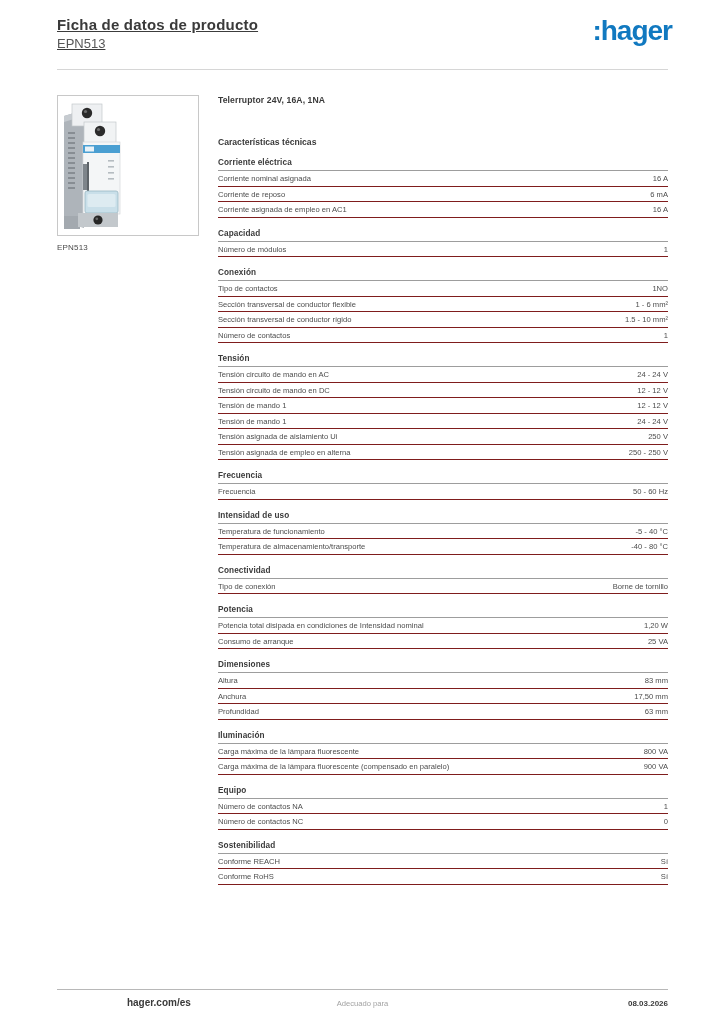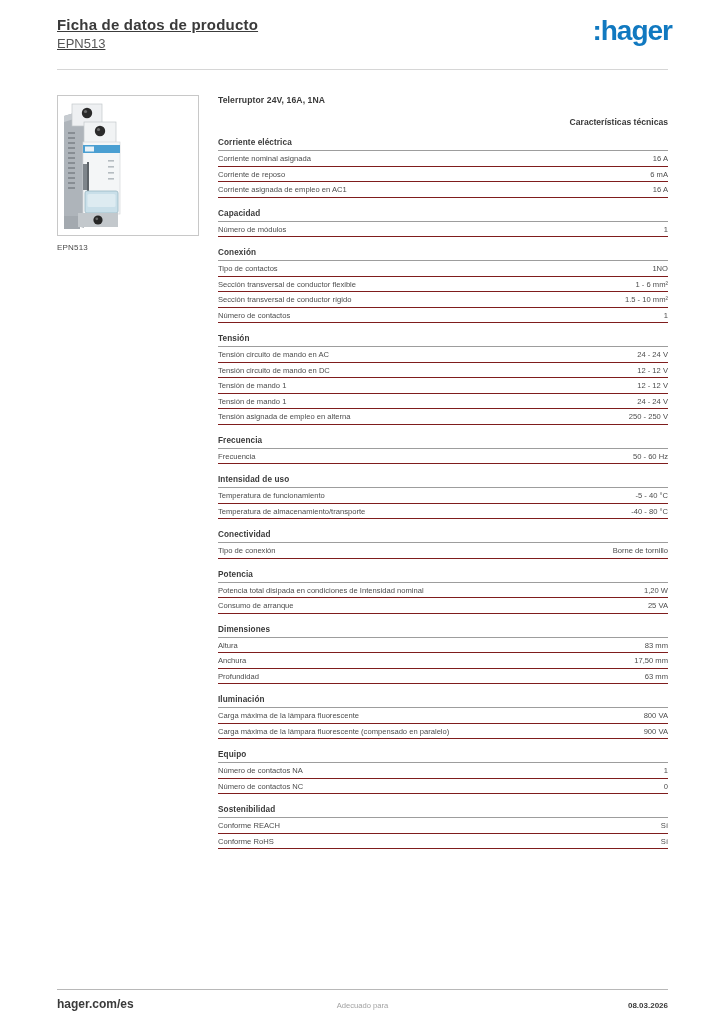--- a/index.html
+++ b/index.html
@@ -17,34 +17,34 @@
     border-top:1px solid #d6d6d6; }
 
   
   .main { position:absolute; left:57px; top:95px; width:611px; display:flex; align-items:flex-start; }
   .image-col { width:142px; flex:0 0 142px; }
   .image-box { width:142px; height:141px; border:1px solid #c8c8c8; background:#fff; overflow:hidden; }
   .image-caption { font-size:8px; color:#4a4a4a; margin-top:7px; letter-spacing:.2px; }
 
   .spec-col { flex:1; margin-left:19px; min-width:0; }
   .product-name { font-size:8.6px; font-weight:bold; color:#3a3a3a; letter-spacing:.1px; }
-  .tech-heading { font-size:8.6px; font-weight:bold; color:#3a3a3a; margin-top:12px;text-align:right; }
+  .tech-heading { font-size:8.6px; font-weight:bold; color:#3a3a3a; margin-top:32px; }
 
   .section { margin-top:11px; }
   .section-title { font-size:8.2px; font-weight:bold; color:#3a3a3a; padding-bottom:3px;
     border-bottom:1px solid #9d9d9d; letter-spacing:.1px; }
   .spec-row { display:flex; justify-content:space-between; align-items:baseline;
     font-size:7.6px; color:#4c4c4c; padding:3px 0 2.5px; border-bottom:1px solid #7f1d1d; }
   .spec-label { text-align:left; padding-right:10px; }
   .spec-value { text-align:right; white-space:nowrap; }
 
   
   .footer-rule { position:absolute; left:57px; width:611px; top:989px; border-top:1px solid #b8b8b8; }
   .footer { position:absolute; left:57px; width:611px; top:997px; display:flex; align-items:baseline; }
-  .footer-left { flex:1; font-size:12px; font-weight:bold; color:#3a3a3a; }
+  .footer-left { flex:1; font-size:10px; font-weight:bold; color:#3a3a3a;text-align:center; }
   .footer-center { flex:1; text-align:center; font-size:7.6px; color:#a2a2a2; }
   .footer-right { flex:1; text-align:right; font-size:8px; font-weight:bold; color:#3a3a3a; }
 </style>
 </head>
 <body>
 
 <div class="page">
 
   <div class="header">
     <div class="page-title">Ficha de datos de producto</div>
@@ -169,20 +169,24 @@
             </div>
             <div class="spec-row">
               <div class="spec-label">Tensión de mando 1</div>
               <div class="spec-value">12 - 12 V</div>
             </div>
             <div class="spec-row">
               <div class="spec-label">Tensión de mando 1</div>
               <div class="spec-value">24 - 24 V</div>
             </div>
             <div class="spec-row">
+              <div class="spec-label">Tensión asignada de aislamiento Ui</div>
+              <div class="spec-value">250 V</div>
+            </div>
+            <div class="spec-row">
               <div class="spec-label">Tensión asignada de empleo en alterna</div>
               <div class="spec-value">250 - 250 V</div>
             </div>
           </div>
           <div class="section">
             <div class="section-title">Frecuencia</div>
             <div class="spec-row">
               <div class="spec-label">Frecuencia</div>
               <div class="spec-value">50 - 60 Hz</div>
             </div>

